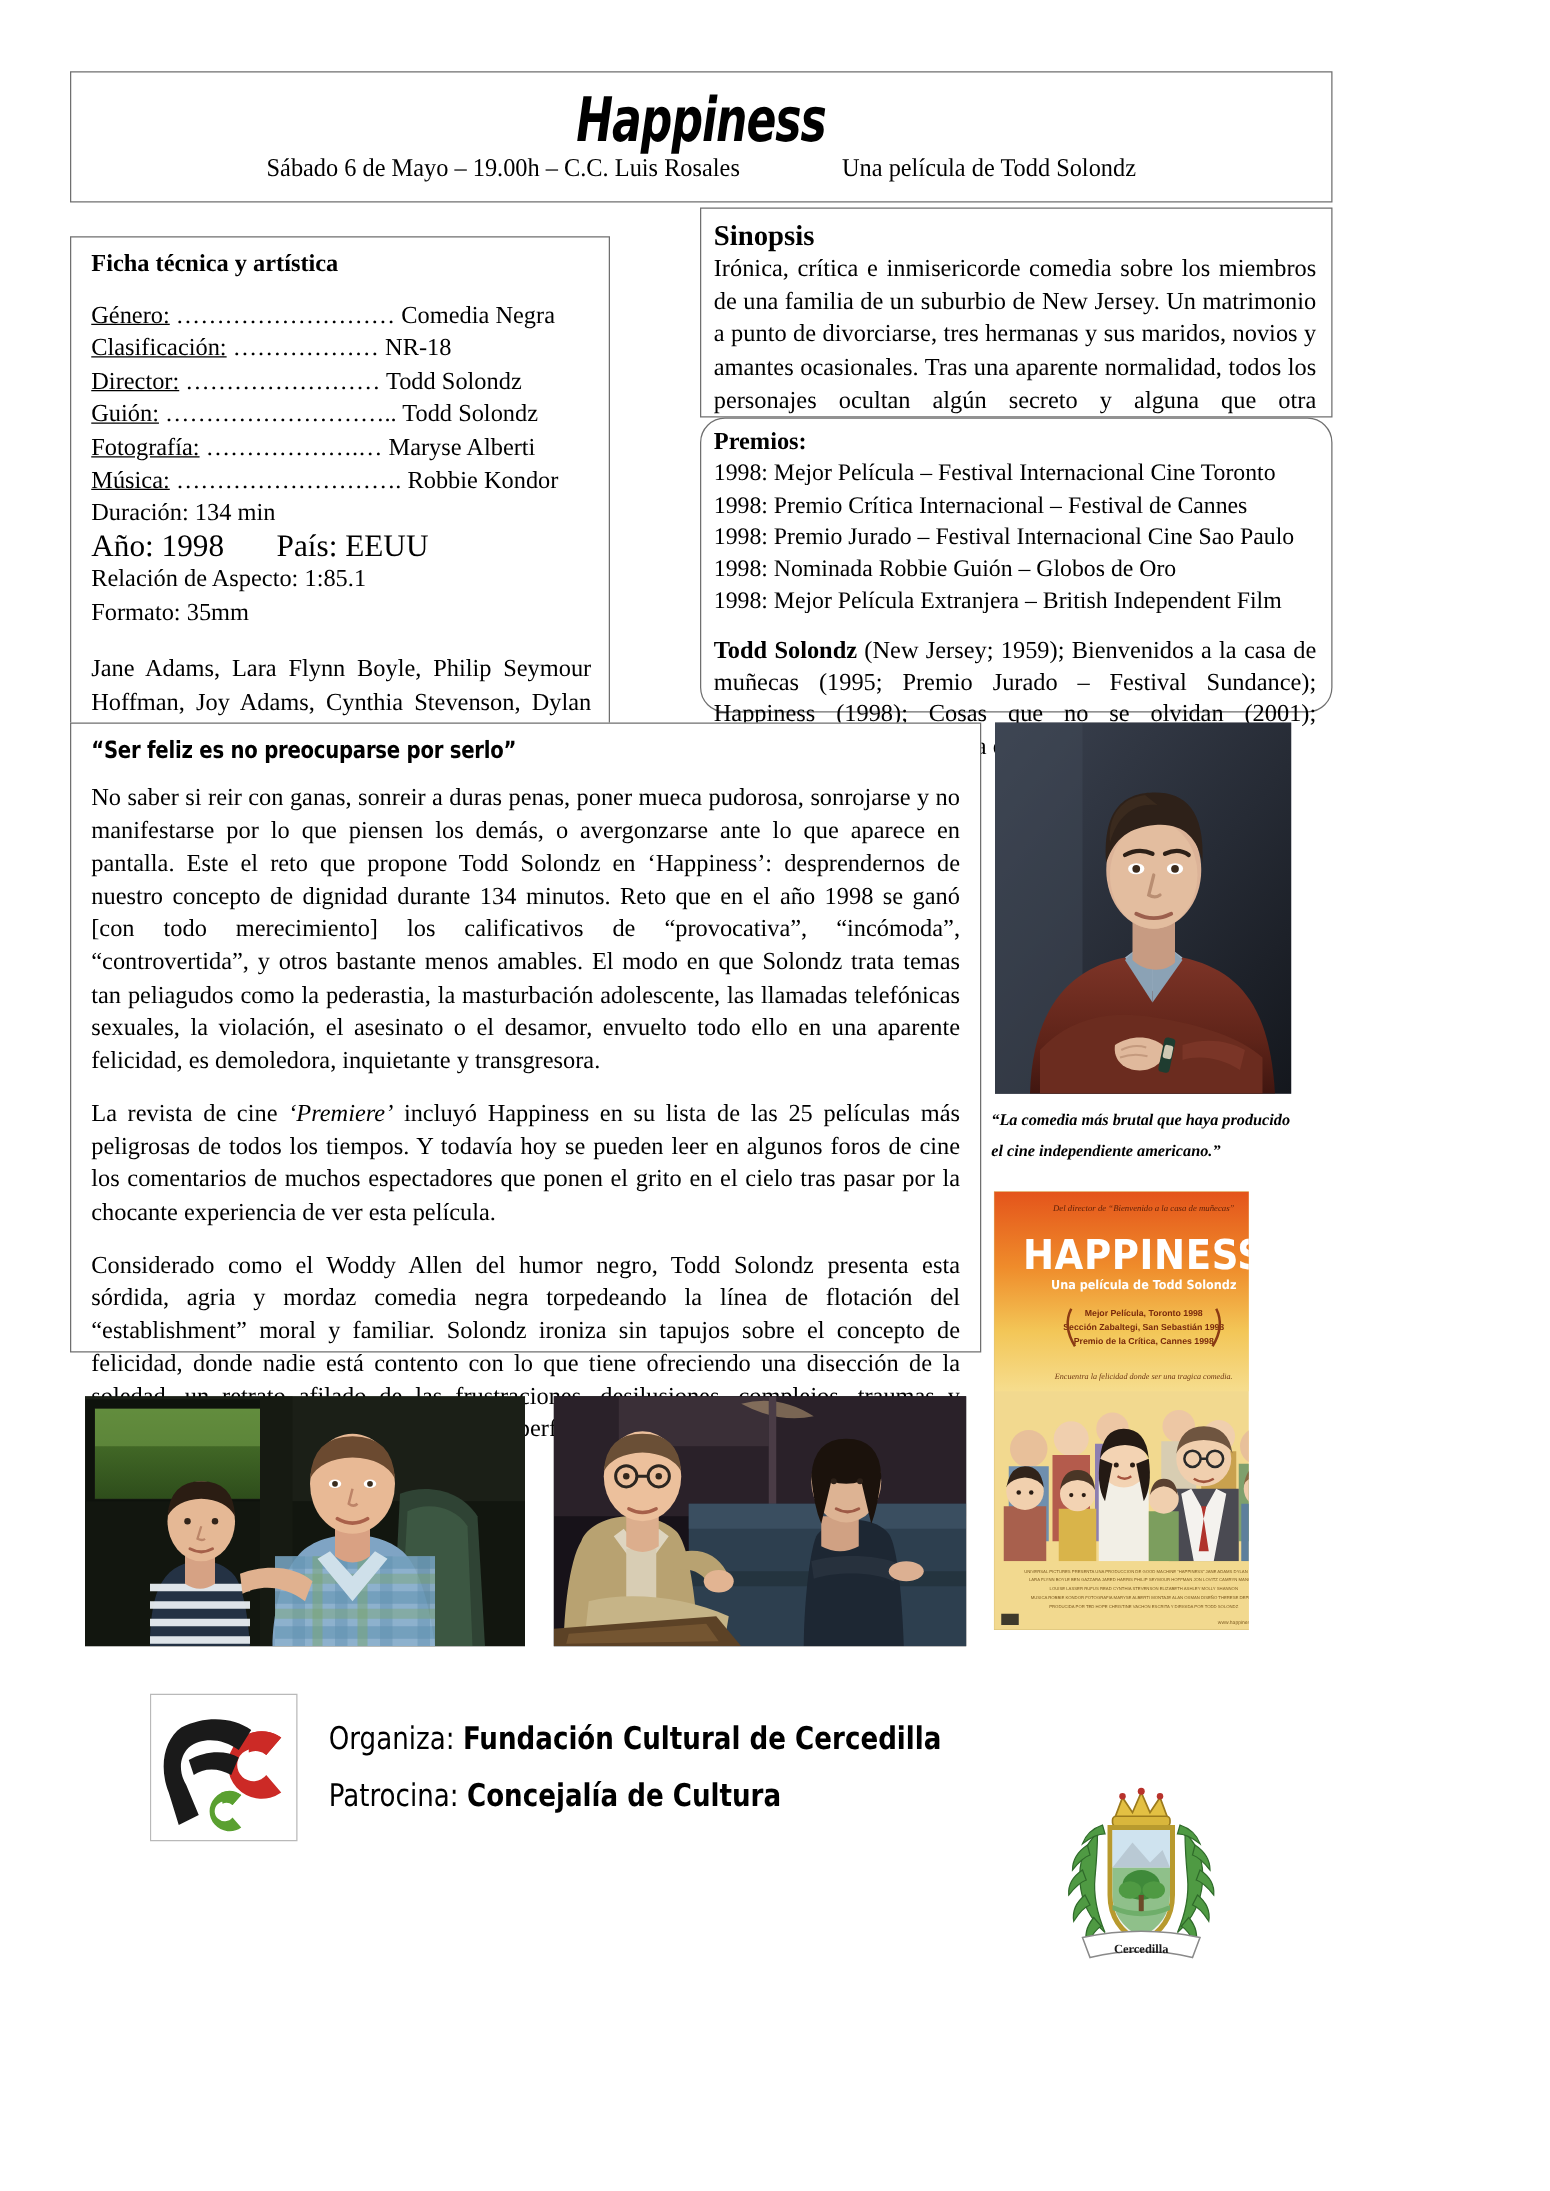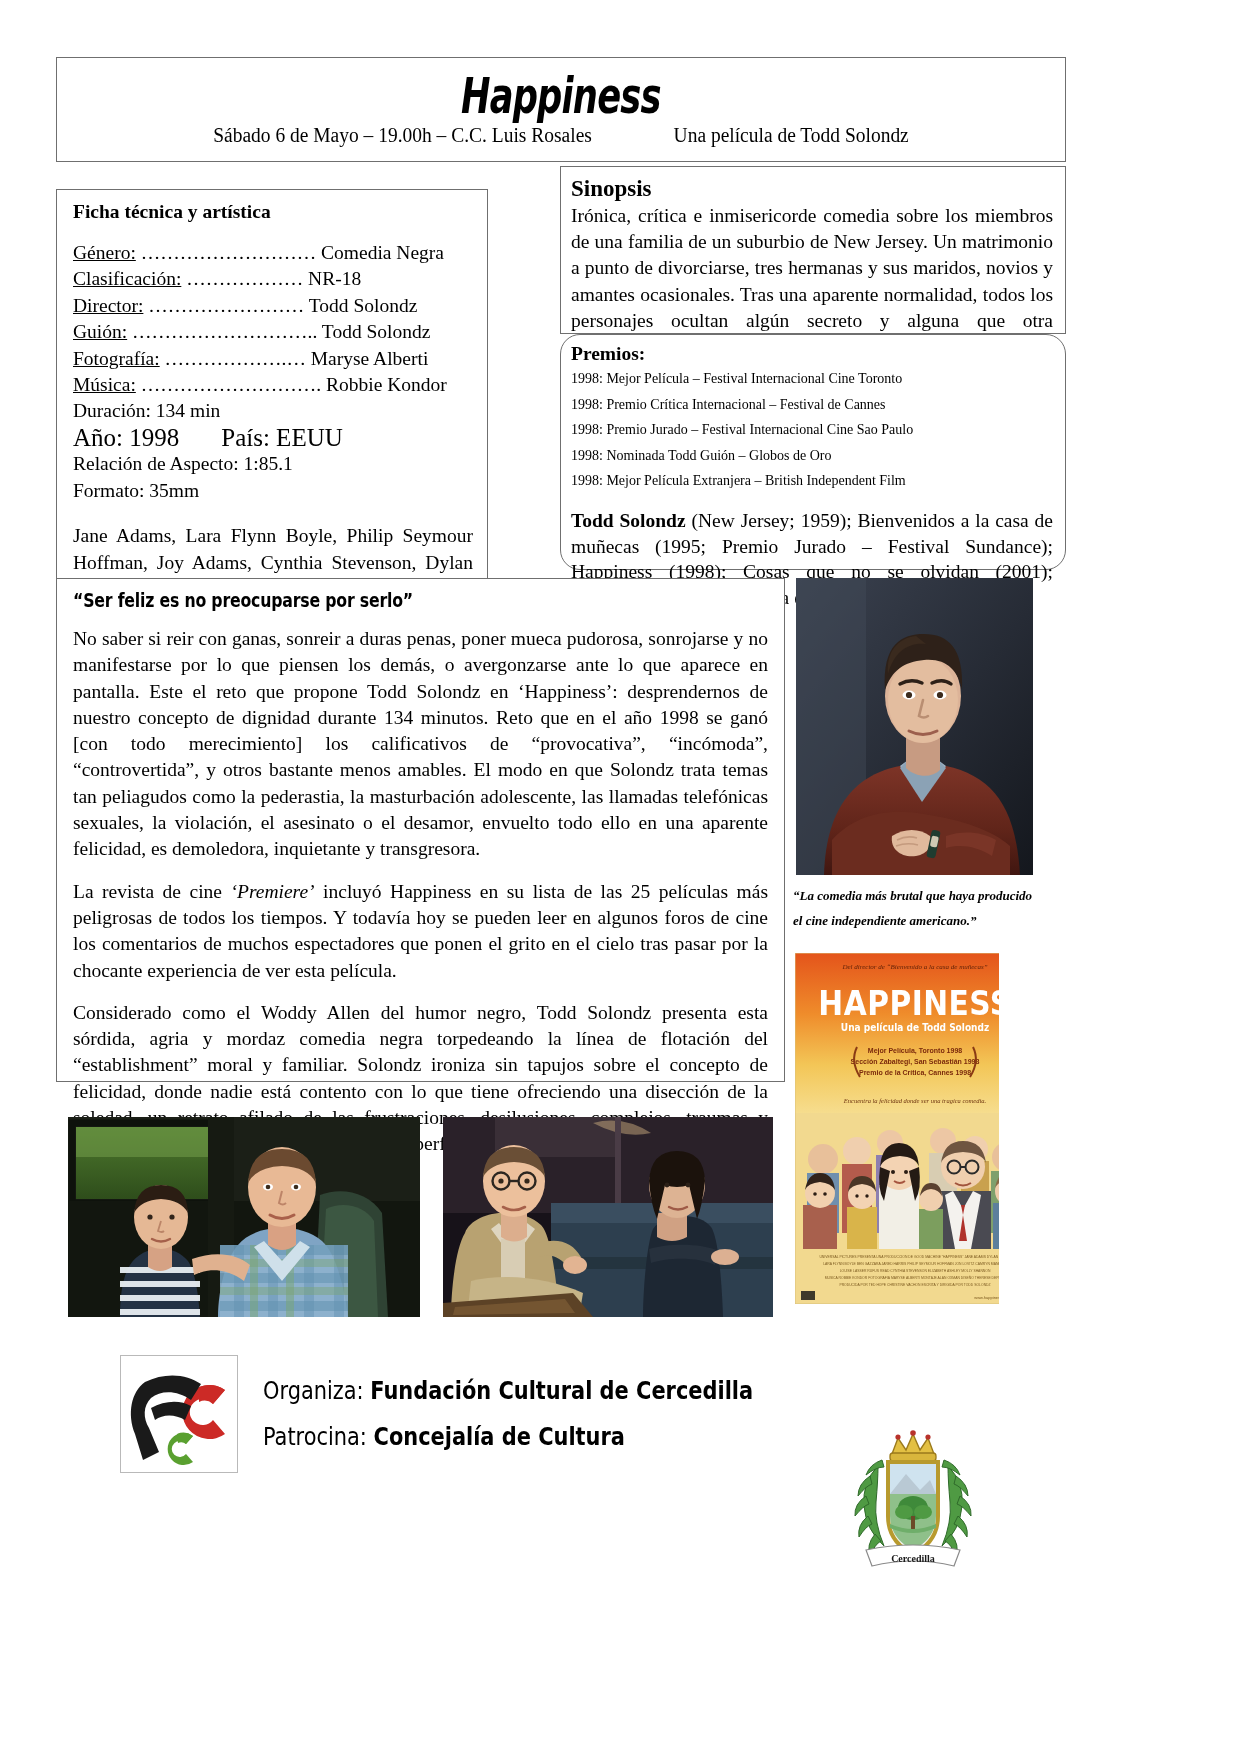--- a/index.html
+++ b/index.html
@@ -42,21 +42,21 @@
         text-align-last:left; word-spacing:1px;}
 
   
   #sinopsis{position:absolute; left:560px; top:166px; width:506px; height:168px; padding:9px 12px 0 10px;}
   #sinopsis h2{font-size:23px; font-weight:bold; margin:0 0 1px 0;}
   #sinopsis p{font-size:19.5px; line-height:26.2px; margin:0; text-align:justify;}
 
   
   #premios{position:absolute; left:560px; top:334px; width:506px; height:236px; padding:8px 12px 0 10px;border-radius:20px;}
   #premios h2{font-size:19.5px; font-weight:bold; margin:0 0 1px 0;}
-  .award{font-size:14px; line-height:25.6px; white-space:nowrap;}
+  .award{font-size:19px; line-height:25.6px; white-space:nowrap;}
   #bio{font-size:19.5px; line-height:25.6px; margin-top:14px; text-align:justify;}
   #bio b{font-weight:bold;}
 
   
   #article{position:absolute; left:56px; top:578px; width:729px; height:504px; padding:10px 16px 0 16px;}
   #article-head{
     font-family:"DejaVu Sans Condensed","Liberation Sans Narrow","Liberation Sans",sans-serif;
     font-weight:bold; font-size:19px; letter-spacing:-.2px;
     transform:scaleX(.92); transform-origin:left center; margin:0 0 15px 0;
   }
@@ -135,21 +135,21 @@
   <div class="box" id="sinopsis">
     <h2>Sinopsis</h2>
     <p>Irónica, crítica e inmisericorde comedia sobre los miembros de una familia de un suburbio de New Jersey. Un matrimonio a punto de divorciarse, tres hermanas y sus maridos, novios y amantes ocasionales. Tras una aparente normalidad, todos los personajes ocultan algún secreto y alguna que otra perversidad.</p>
   </div>
 
   <div class="box" id="premios">
     <h2>Premios:</h2>
     <div class="award">1998: Mejor Película – Festival Internacional Cine Toronto</div>
     <div class="award">1998: Premio Crítica Internacional – Festival de Cannes</div>
     <div class="award">1998: Premio Jurado – Festival Internacional Cine Sao Paulo</div>
-    <div class="award">1998: Nominada Todd Guión – Globos de Oro</div>
+    <div class="award">1998: Nominada Robbie Guión – Globos de Oro</div>
     <div class="award">1998: Mejor Película Extranjera – British Independent Film</div>
 
     <div id="bio"><b>Todd Solondz</b><span> (New Jersey; 1959); Bienvenidos a la casa de muñecas (1995; Premio Jurado – Festival Sundance); Happiness (1998); Cosas que no se olvidan (2001); Palíndomos (2004); La vida en tiempos de guerra (2009)</span></div>
   </div>
 
   <div class="box" id="article">
     <div id="article-head">“Ser feliz es no preocuparse por serlo”</div>
     <p>No saber si reir con ganas, sonreir a duras penas, poner mueca pudorosa, sonrojarse y no manifestarse por lo que piensen los demás, o avergonzarse ante lo que aparece en pantalla. Este el reto que propone Todd Solondz en ‘Happiness’: desprendernos de nuestro concepto de dignidad durante 134 minutos. Reto que en el año 1998 se ganó [con todo merecimiento] los calificativos de “provocativa”, “incómoda”, “controvertida”, y otros bastante menos amables. El modo en que Solondz trata temas tan peliagudos como la pederastia, la masturbación adolescente, las llamadas telefónicas sexuales, la violación, el asesinato o el desamor, envuelto todo ello en una aparente felicidad, es demoledora, inquietante y transgresora.</p>
     <p id="p2">La revista de cine <i>‘Premiere’</i> incluyó Happiness en su lista de las 25 películas más peligrosas de todos los tiempos. Y todavía hoy se pueden leer en algunos foros de cine los comentarios de muchos espectadores que ponen el grito en el cielo tras pasar por la chocante experiencia de ver esta película.</p>
     <p>Considerado como el Woddy Allen del humor negro, Todd Solondz presenta esta sórdida, agria y mordaz comedia negra torpedeando la línea de flotación del “establishment” moral y familiar. Solondz ironiza sin tapujos sobre el concepto de felicidad, donde nadie está contento con lo que tiene ofreciendo una disección de la soledad, un retrato afilado de las frustraciones, desilusiones, complejos, traumas y aberraciones que se ocultan debajo de la superficie. Una cuchillada agria y mordaz a las apariencias.</p>

